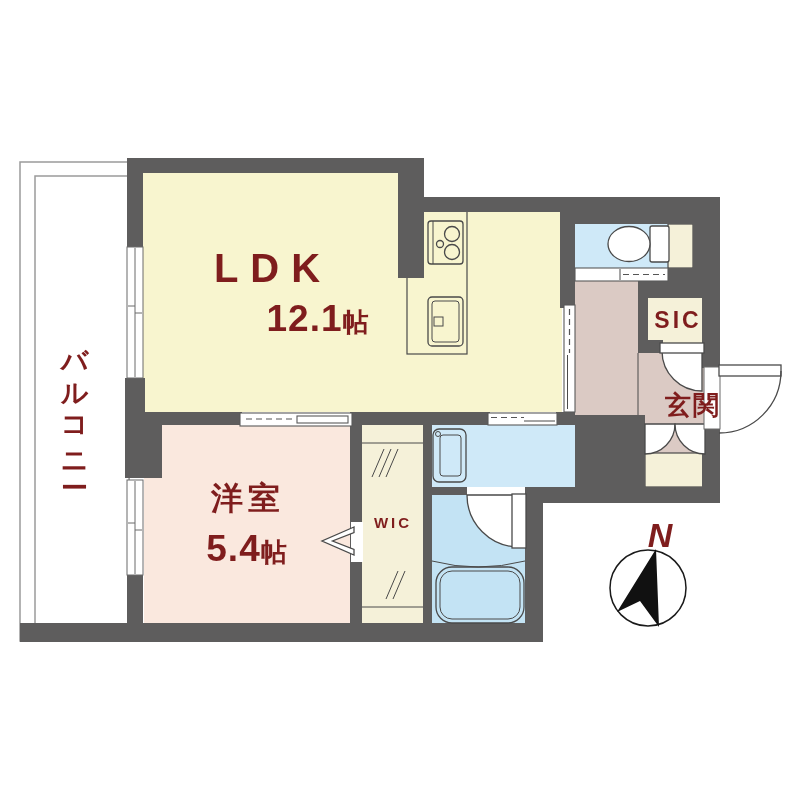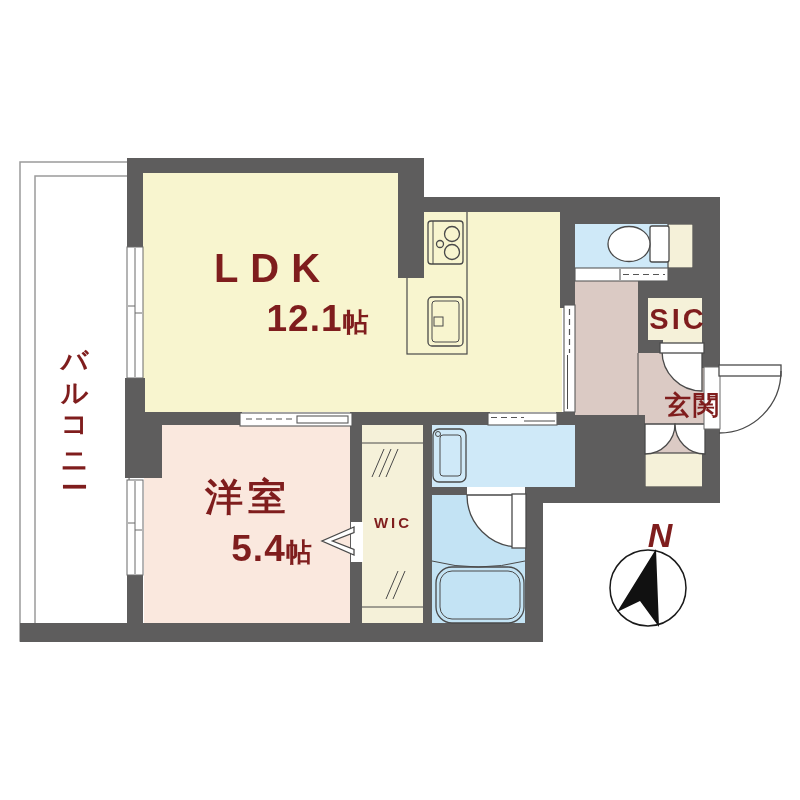--- a/index.html
+++ b/index.html
@@ -23,24 +23,24 @@
   .thin{fill:none;stroke:#4a4a4a;stroke-width:1;}
   .dash{fill:none;stroke:#555555;stroke-width:1.2;stroke-dasharray:6 4;}
   .win{fill:#ffffff;stroke:#6a6a6a;stroke-width:1;}
   .winline{stroke:#6a6a6a;stroke-width:1;}
 
   .labels div{position:absolute;transform:translate(-50%,-50%);color:#7f1d1d;
               font-weight:700;white-space:nowrap;line-height:1.15;}
   .lbl-ldk{left:273px;top:268px;font-size:40px;letter-spacing:12px;}
   .lbl-ldk-size{left:274px;top:319px;font-size:37px;letter-spacing:1px;margin-left:44px;}
   .unit{font-size:26px;}
-  .lbl-bed{left:248px;top:498px;font-size:38px;letter-spacing:5px;}
-  .lbl-bed-size{left:247px;top:549px;font-size:37px;letter-spacing:1px;margin-left:25px;}
+  .lbl-bed{left:248px;top:498px;font-size:32px;letter-spacing:5px;}
+  .lbl-bed-size{left:247px;top:549px;font-size:37px;letter-spacing:1px;}
   .lbl-wic{left:393px;top:523px;font-size:15px;letter-spacing:3px;}
-  .lbl-sic{left:678px;top:320px;font-size:29px;letter-spacing:3px;}
+  .lbl-sic{left:678px;top:320px;font-size:23px;letter-spacing:3px;}
   .lbl-gen{left:693px;top:406px;font-size:26px;letter-spacing:2px;}
   .lbl-bal{left:74px;top:403px;font-size:27px;letter-spacing:5px;
            writing-mode:vertical-rl;text-orientation:upright;}
   .lbl-n{left:660px;top:536px;font-size:34px;font-style:italic;}
 </style>
 </head>
 <body>
 
 <div class="plan">
 <svg viewBox="0 0 800 800" width="800" height="800">

